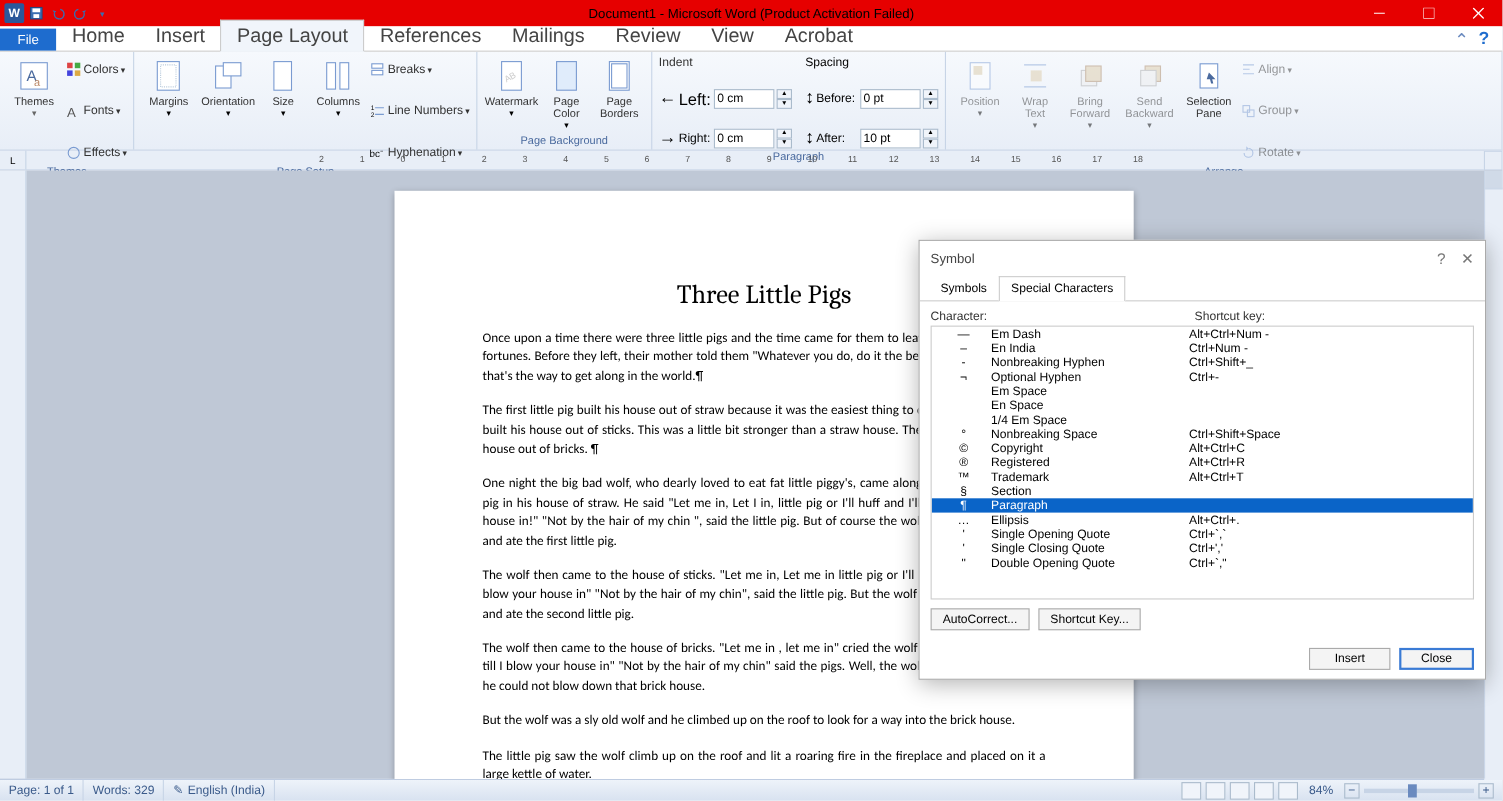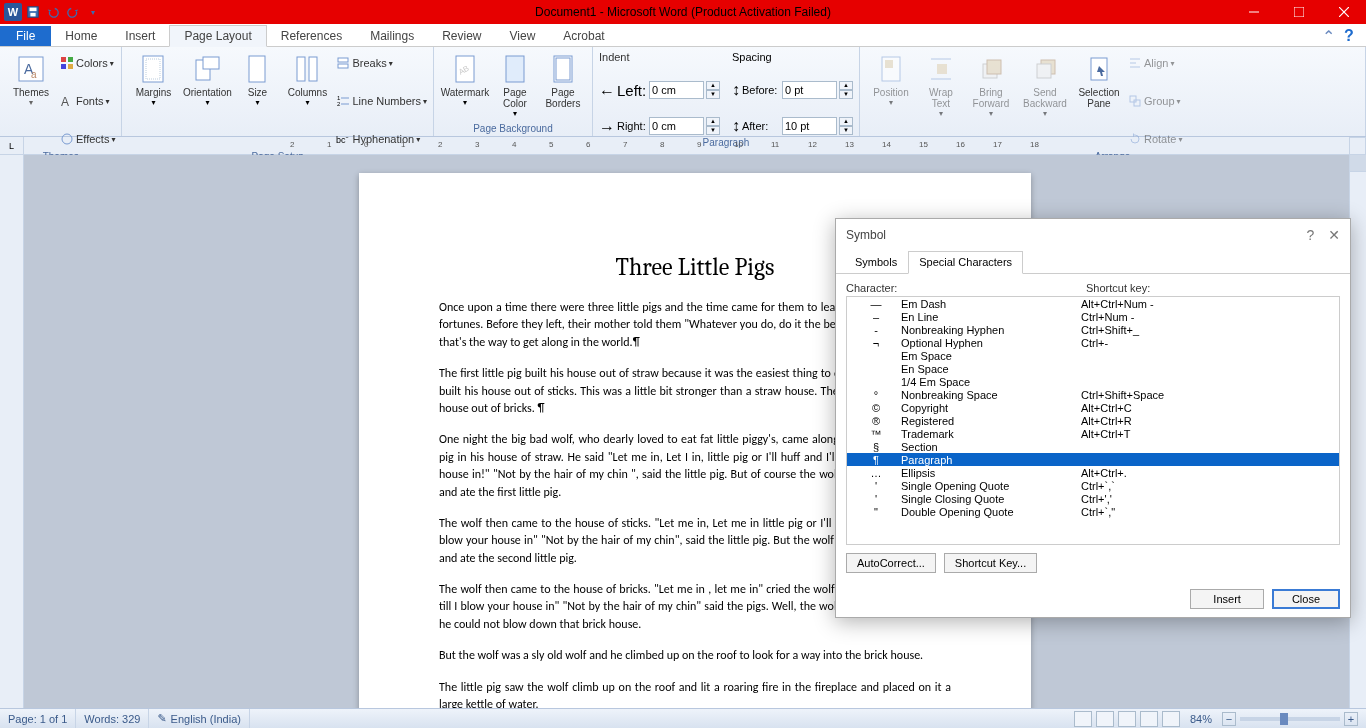--- a/index.html
+++ b/index.html
@@ -11,21 +11,21 @@
 .qat-btn { width: 18px; height: 18px; display: inline-flex; align-items: center; justify-content: center; cursor: pointer; }
 .qat-btn svg { width: 14px; height: 14px; }
 .title-text { position: absolute; left: 50%; transform: translateX(-50%); font-size: 12px; color: #000; }
 .titlebar-right { position: absolute; right: 0; display: flex; }
 .win-btn { width: 45px; height: 24px; display: flex; align-items: center; justify-content: center; cursor: pointer; color: #fff; }
 .word-icon { background: #2b579a; color: #fff; width: 18px; height: 18px; font-size: 11px; font-weight: bold; display: inline-flex; align-items: center; justify-content: center; border-radius: 2px; }
 
 
 .ribbon-tabs { height: 23px; background: #fff; display: flex; align-items: flex-end; border-bottom: 1px solid #ccc; position: relative; }
 .file-tab { background: #1e6cce; color: #fff; padding: 3px 16px; font-size: 12px; cursor: pointer; }
-.tab { padding: 3px 14px; font-size: 12px; cursor: pointer; color: #444; }
+.tab { padding: 3px 14px; font-size: 18px; cursor: pointer; color: #444; }
 .tab.active { background: #f1f5fb; border: 1px solid #ccc; border-bottom: 1px solid #f1f5fb; margin-bottom: -1px; }
 .ribbon-help { position: absolute; right: 6px; top: 3px; display: flex; gap: 6px; }
 .ribbon-help span { width: 16px; height: 16px; cursor: pointer; }
 
 
 .ribbon { height: 90px; background: linear-gradient(#f6f9fd, #e8eef7); border-bottom: 1px solid #b8c7de; display: flex; }
 .group { border-right: 1px solid #c7d4e6; padding: 2px 6px 0 6px; display: flex; flex-direction: column; }
 .group-content { flex: 1; display: flex; align-items: flex-start; gap: 4px; }
 .group-label { text-align: center; font-size: 10px; color: #4a6a9e; padding: 2px 0; }
 .big-btn { display: flex; flex-direction: column; align-items: center; width: 50px; padding-top: 4px; cursor: pointer; }
@@ -492,21 +492,21 @@
       <div>Shortcut key:</div>
     </div>
     <div class="char-list" id="char-list">
         <div class="char-row">
           <span class="char-sym">—</span>
           <span class="char-name">Em Dash</span>
           <span class="char-key">Alt+Ctrl+Num -</span>
         </div>
         <div class="char-row">
           <span class="char-sym">–</span>
-          <span class="char-name">En Line</span>
+          <span class="char-name">En India</span>
           <span class="char-key">Ctrl+Num -</span>
         </div>
         <div class="char-row">
           <span class="char-sym">-</span>
           <span class="char-name">Nonbreaking Hyphen</span>
           <span class="char-key">Ctrl+Shift+_</span>
         </div>
         <div class="char-row">
           <span class="char-sym">¬</span>
           <span class="char-name">Optional Hyphen</span>

